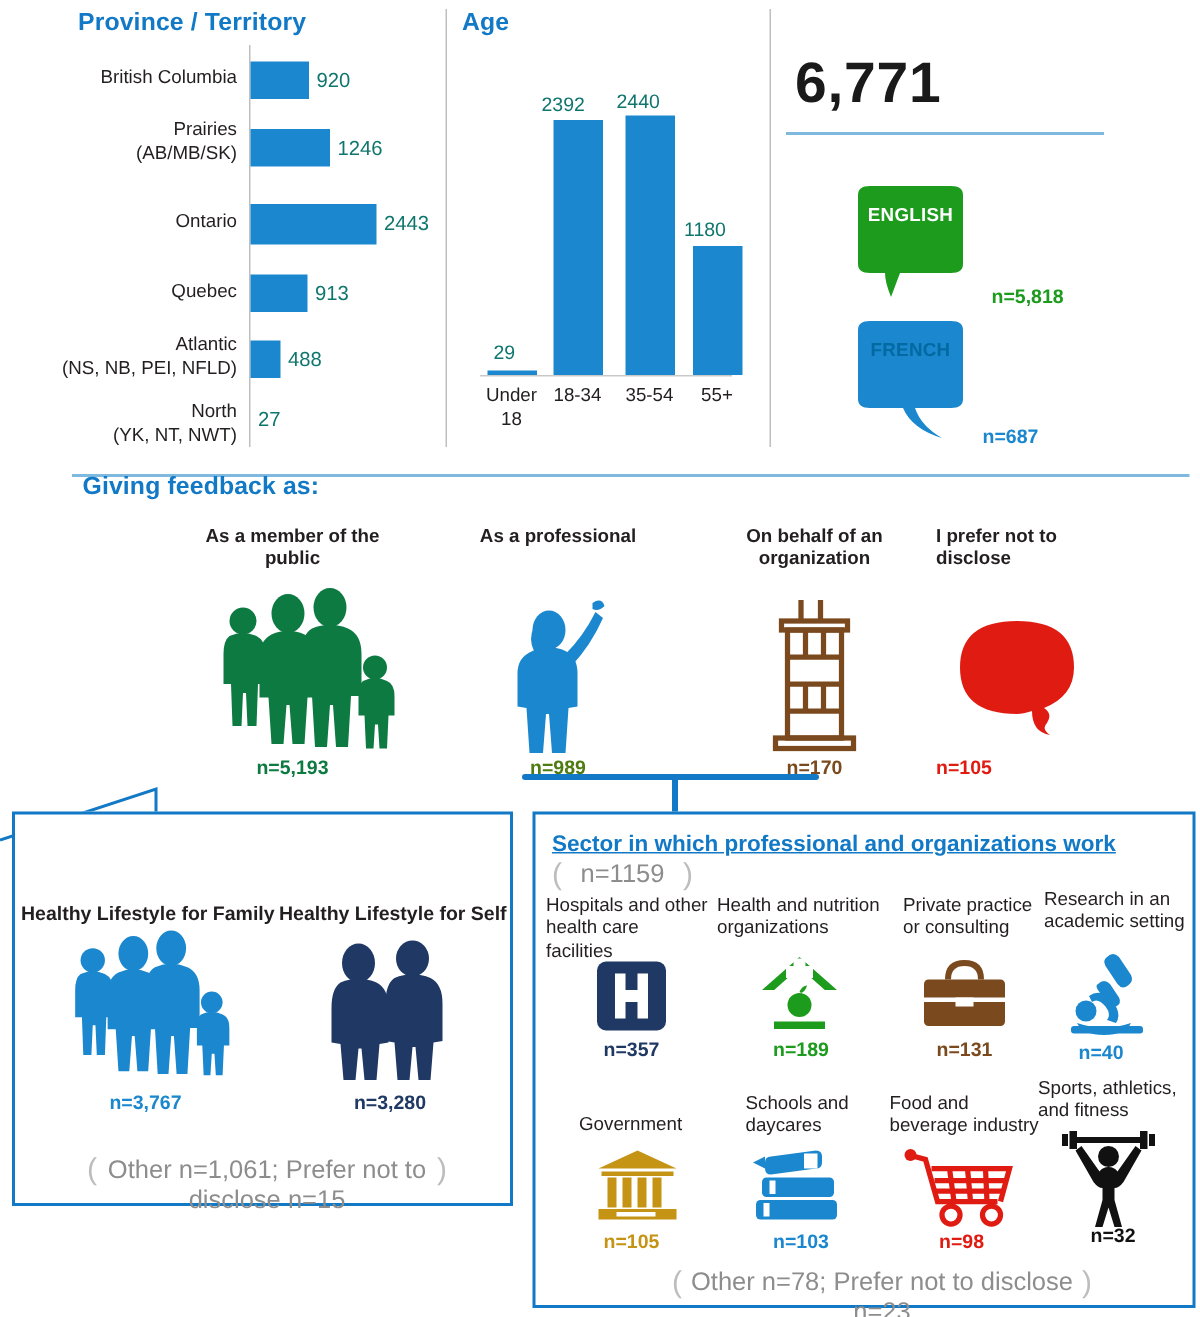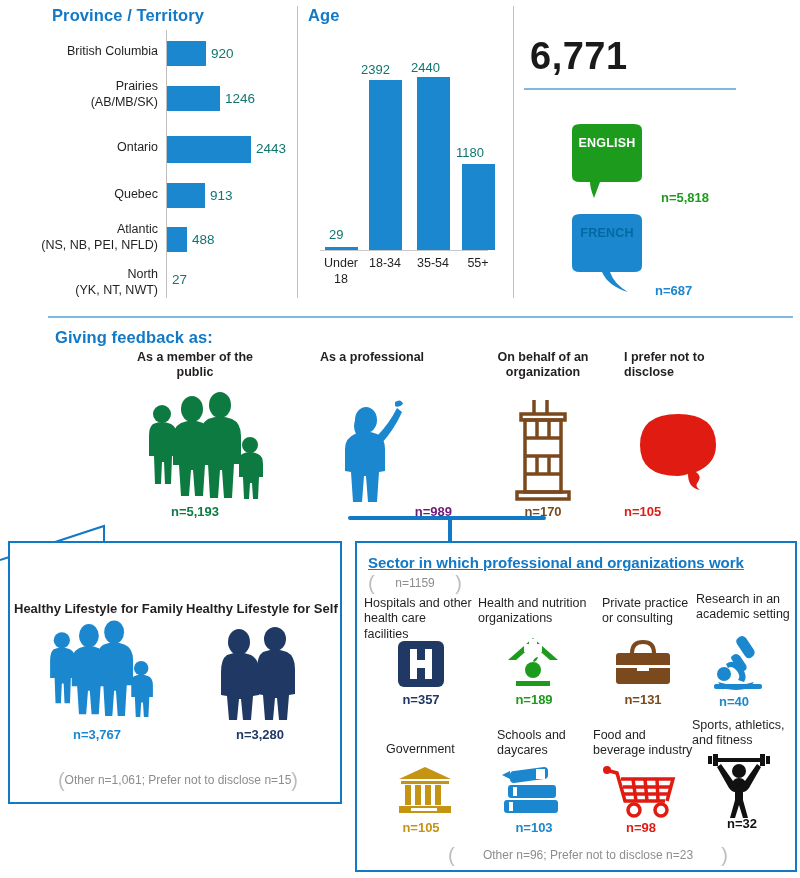--- a/index.html
+++ b/index.html
@@ -13,21 +13,21 @@
   .hrule{position:absolute;height:2px;background:#7fb9e0;}
   .bar{position:absolute;background:#1a87ce;}
   .catlabel{position:absolute;font-size:12.5px;color:#231f20;text-align:right;line-height:1.25;}
   .axisline{position:absolute;background:#c9c9c9;}
   .agecat{position:absolute;font-size:12.5px;color:#231f20;text-align:center;line-height:1.25;}
   .big-num{font-size:38px;font-weight:bold;color:#1a1a1a;letter-spacing:.5px;}
   .box{position:absolute;border:2px solid #1279c6;background:#fff;}
   .hdr2{color:#1279c6;font-weight:bold;font-size:15px;line-height:1.22;}
   .colhdr{font-size:12.5px;font-weight:bold;color:#231f20;line-height:1.22;}
   .sectorlab{font-size:12.5px;color:#231f20;line-height:1.22;}
-  .pill{position:absolute;color:#8d8d8d;font-size:12px;text-align:center;}
+  .pill{position:absolute;color:#8d8d8d;font-size:17px;text-align:center;}
   .pill:before,.pill:after{position:absolute;top:50%;transform:translateY(-50%);
      font-size:20px;color:#bdbdbd;font-weight:300;}
   .pill:before{content:"(";left:0;}
   .pill:after{content:")";right:0;}
   .connector{position:absolute;background:#1279c6;}
   svg{display:block;overflow:visible;}
 </style>
 </head>
 <body>
 
@@ -120,21 +120,21 @@
 <div class="abs" style="left:564px;top:212px;">
   <svg width="86" height="78" viewBox="0 0 86 78">
     <path d="M8 8 Q8 2 16 2 L70 2 Q78 2 78 8 L78 54 Q78 60 70 60 L46 60 Q50 72 64 80 Q44 74 38 60 L16 60 Q8 60 8 54 Z" fill="#1a87ce"></path>
   </svg>
   <div style="position:absolute;left:0;top:14px;width:86px;text-align:center;color:#0369a1;font-weight:bold;font-size:12.5px;letter-spacing:.2px;">FRENCH</div>
 </div>
 <div class="abs n-lab" style="left:655px;top:283px;color:#1a87ce;">n=687</div>
 
 <div class="hrule" style="left:48px;top:316px;width:745px;"></div>
 
-<div class="abs sec-title" style="left:55px;top:328px;">Giving feedback as:</div>
+<div class="abs sec-title" style="left:55px;top:315px;">Giving feedback as:</div>
 
 <div class="abs colhdr" style="left:110px;top:350px;width:170px;text-align:center;">
   <span>As a member of the</span><br>
   <span>public</span>
 </div>
 <svg class="abs" style="left:140px;top:392px;" width="122" height="110" viewBox="0 0 122 110">
   <g fill="#0d7a42">
 
     <circle cx="22" cy="22" r="9"></circle>
     <path d="M13 32 q9 -4 18 0 q6 3 6 12 l0 20 l-5 0 l-1 28 l-6 0 l-1 -22 l-2 0 l-1 22 l-6 0 l-1 -28 l-5 0 l0 -20 q0 -9 4 -12 z"></path>
@@ -157,21 +157,21 @@
 </div>
 <svg class="abs" style="left:340px;top:398px;" width="64" height="105" viewBox="0 0 64 105">
   <g fill="#1a87ce">
     <ellipse cx="26" cy="22" rx="11" ry="13"></ellipse>
     <path d="M16 20 q-4 8 0 16 l6 2 l0 -18 z"></path>
     <path d="M15 36 q11 -5 22 0 q8 4 8 15 l0 22 l-6 1 l-2 30 l-9 0 l-2 -26 l-2 0 l-2 26 l-9 0 l-2 -30 l-6 -1 l0 -22 q0 -11 10 -15 z"></path>
     <path d="M37 38 q12 -12 20 -28 l5 4 q-8 18 -21 32 z"></path>
     <path d="M55 4 q6 -4 8 2 q-4 4 -8 2 z"></path>
   </g>
 </svg>
-<div class="abs n-lab" style="left:292px;top:504px;width:160px;text-align:right;color:#701a75;">n=989</div>
+<div class="abs n-lab" style="left:292px;top:504px;width:160px;text-align:center;color:#4d7c0f;">n=989</div>
 
 <div class="abs colhdr" style="left:468px;top:350px;width:150px;text-align:center;">
   <span>On behalf of an</span><br>
   <span>organization</span>
 </div>
 <svg class="abs" style="left:507px;top:398px;" width="72" height="105" viewBox="0 0 72 105">
   <g fill="none" stroke="#7a4a1e" stroke-width="3.5">
     <line x1="27" y1="2" x2="27" y2="16"></line>
     <line x1="40" y1="2" x2="40" y2="16"></line>
     <rect x="14" y="16" width="44" height="6"></rect>
@@ -359,13 +359,13 @@
     <rect x="5" y="2" width="5" height="12"></rect>
     <rect x="0" y="4" width="4" height="8"></rect>
     <rect x="52" y="2" width="5" height="12"></rect>
     <rect x="58" y="4" width="4" height="8"></rect>
     <circle cx="31" cy="19" r="7"></circle>
     <path d="M31 26 q-4 0 -6 3 l-12 -17 l-4 3 l12 21 q3 4 6 4 l0 8 l-5 18 h5 l4 -13 l4 13 h5 l-5 -18 l0 -8 q3 0 6 -4 l12 -21 l-4 -3 l-12 17 q-2 -3 -6 -3 z"></path>
   </g>
 </svg>
 <div class="abs n-lab" style="left:706px;top:816px;width:72px;text-align:center;color:#111111;">n=32</div>
 
-<div class="pill" style="left:448px;top:845px;width:280px;height:20px;line-height:20px;">Other n=96; Prefer not to disclose n=23</div>
+<div class="pill" style="left:448px;top:845px;width:280px;height:20px;line-height:20px;">Other n=78; Prefer not to disclose n=23</div>
 
 </body></html>

